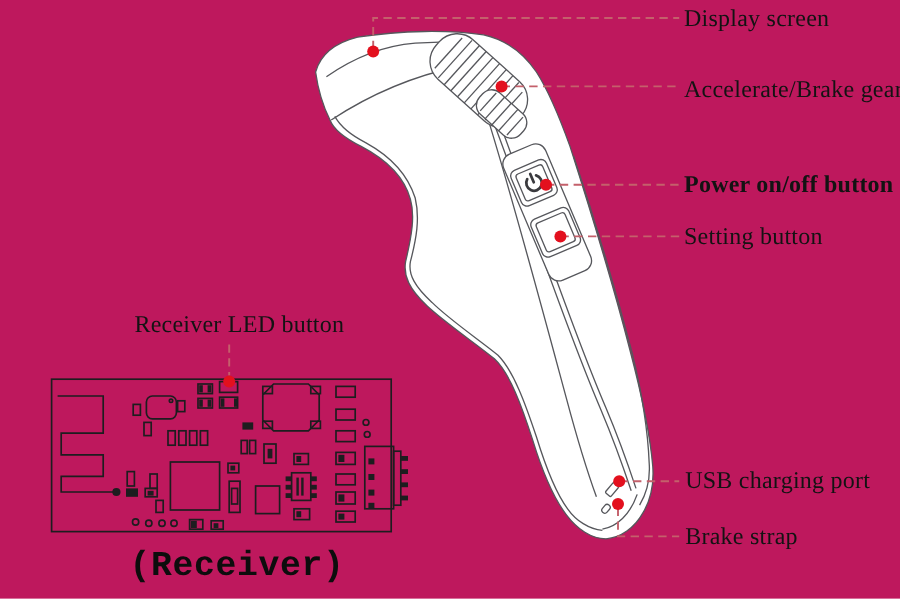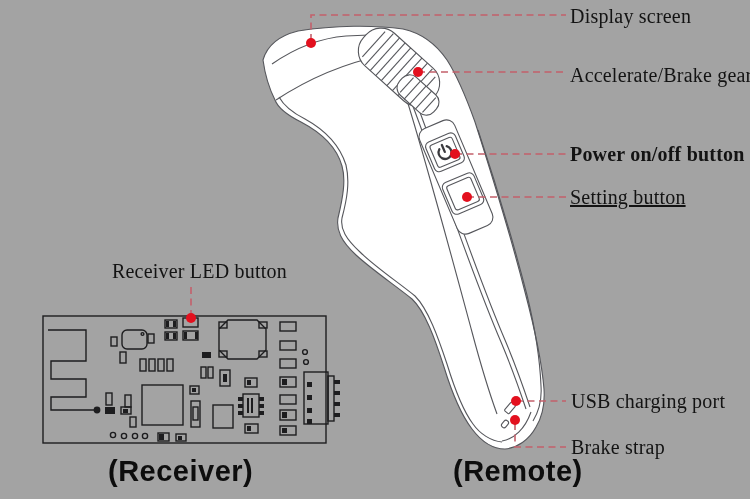--- a/index.html
+++ b/index.html
@@ -1,17 +1,17 @@
 <!DOCTYPE html>
 <html style="--callout-dot: #e3101e; --leader-line: #c4606b; --device-line: #56575c; --pcb-line: #1d1d1f; --label-text: #131313;"><head>
 <meta charset="utf-8">
 <style>
   html,body { margin:0; padding:0; background:#ffffff; }
   .stage {
-    position:relative; width:750px; height:499px; background:#a3a3a3;
+    position:relative; width:750px; height:499px; background:#be185d;
     overflow:hidden; font-family:"Liberation Serif", serif;
   }
   .stage svg { position:absolute; left:0; top:0; }
   .label {
     position:absolute; font-size:20px; color:var(--label-text,#131313);
     white-space:nowrap; letter-spacing:.2px;
   }
   .label.wrap { white-space:normal; width:184px; line-height:32px; }
   .caption {
     position:absolute; font-family:"Liberation Sans", sans-serif;
@@ -224,20 +224,19 @@
       <circle class="dot" cx="467" cy="197" r="5"></circle>
       <circle class="dot" cx="516" cy="401" r="5"></circle>
       <circle class="dot" cx="515" cy="420" r="5"></circle>
       <circle class="dot" cx="191" cy="318" r="5"></circle>
     </g>
   </svg>
 
   <div class="label" style="left:570px; top:5px;">Display screen</div>
   <div class="label wrap" style="left:570px; top:59px;">Accelerate/Brake gear</div>
   <div class="label" style="left:570px; top:143px;font-weight:bold;">Power on/off button</div>
-  <div class="label" style="left:570px; top:186px;text-decoration:underline;">Setting button</div>
+  <div class="label" style="left:570px; top:186px;">Setting button</div>
   <div class="label" style="left:571px; top:390px;">USB charging port</div>
   <div class="label" style="left:571px; top:436px;">Brake strap</div>
   <div class="label" style="left:112px; top:260px;">Receiver LED button</div>
 
-  <div class="caption" style="left:108px; top:455px;">(Receiver)</div>
-  <div class="caption" style="left:453px; top:455px;">(Remote)</div>
+  <div class="caption" style="left:108px; top:455px;font-family:Liberation Mono, monospace;">(Receiver)</div>
 </div>
 
 </body></html>

